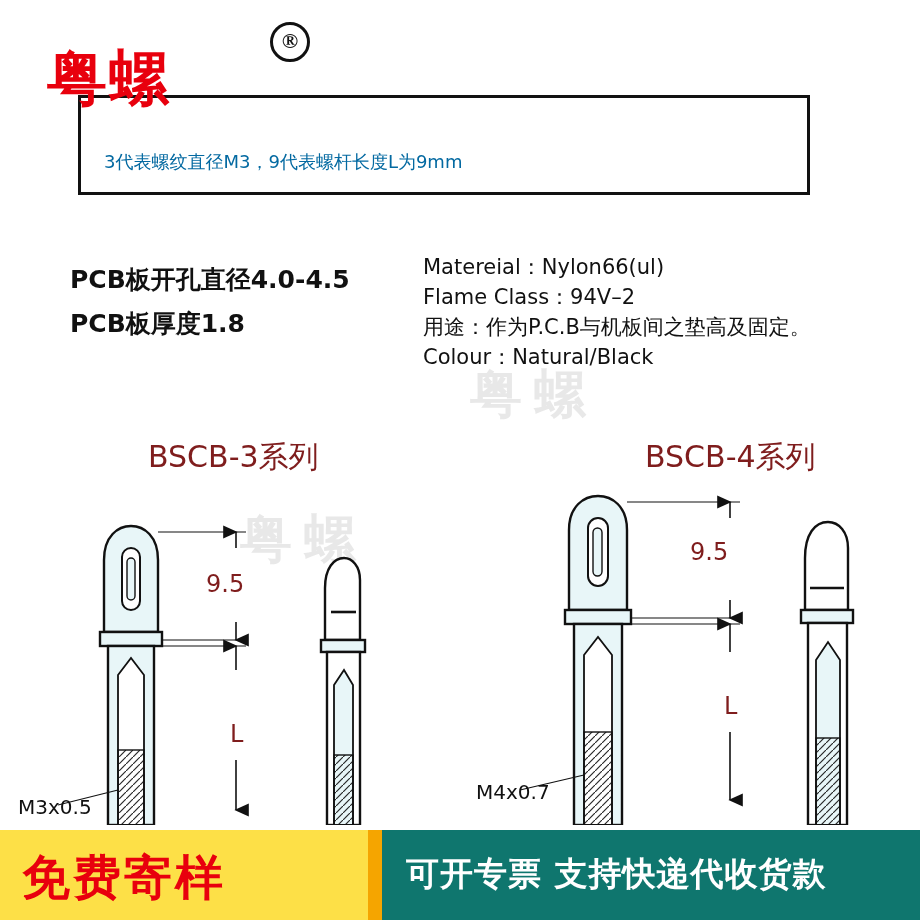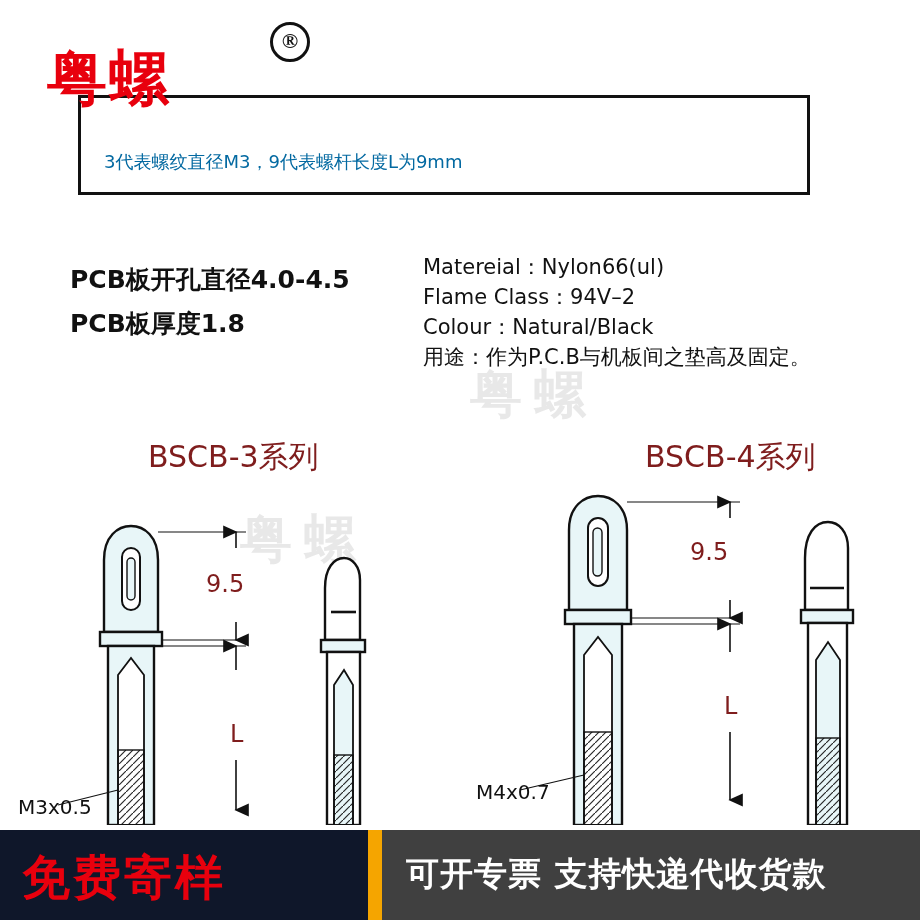--- a/index.html
+++ b/index.html
@@ -154,21 +154,21 @@
     top: 830px;
     width: 920px;
     height: 90px;
   }
   .banner-left {
     position: absolute;
     left: 0;
     top: 0;
     width: 380px;
     height: 90px;
-    background: #0f172a;
+    background: #fde047;
   }
   .banner-left-text {
     position: absolute;
     left: 22px;
     top: 16px;
     font-family: "DejaVu Sans", sans-serif;
     font-weight: bold;
     font-size: 48px;
     color: #e8000d;
     letter-spacing: 3px;
@@ -180,21 +180,21 @@
     width: 14px;
     height: 90px;
     background: #f5a500;
   }
   .banner-right {
     position: absolute;
     left: 382px;
     top: 0;
     width: 538px;
     height: 90px;
-    background: #404040;
+    background: #0f766e;
   }
   .banner-right-text {
     position: absolute;
     left: 24px;
     top: 22px;
     font-family: "DejaVu Sans", sans-serif;
     font-weight: bold;
     font-size: 33px;
     color: #ffffff;
     letter-spacing: 1px;
@@ -213,22 +213,22 @@
   <div class="title-line2">3代表螺纹直径M3，9代表螺杆长度L为9mm</div>
 
   <div class="spec-left">
     <div>PCB板开孔直径4.0-4.5</div>
     <div>PCB板厚度1.8</div>
   </div>
 
   <div class="spec-right">
     <div class="row">Matereial：Nylon66(ul)</div>
     <div class="row">Flame Class：94V–2</div>
+    <div class="row">用途：作为P.C.B与机板间之垫高及固定。</div>
     <div class="row">Colour：Natural/Black</div>
-    <div class="row">用途：作为P.C.B与机板间之垫高及固定。</div>
   </div>
 
   <div class="wm wm1">粤螺</div>
   <div class="wm wm2">粤螺</div>
 
   <div class="series-label series-1">BSCB-3系列</div>
   <div class="series-label series-2">BSCB-4系列</div>
 
   <div class="drawing">
     <svg width="920" height="355" viewBox="0 0 920 355">

